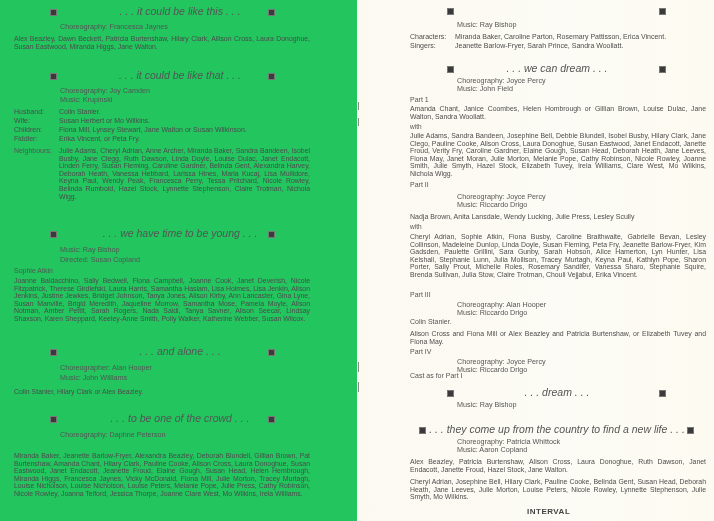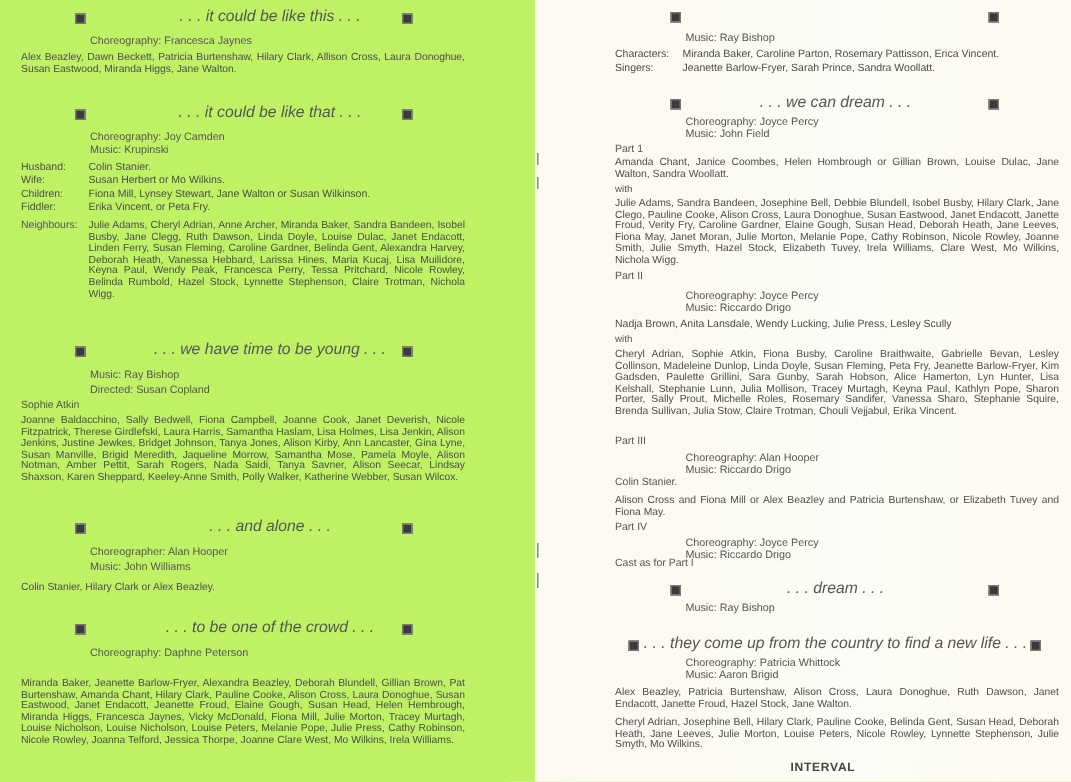--- a/index.html
+++ b/index.html
@@ -4,21 +4,21 @@
 <style>
   html, body { margin: 0; padding: 0; }
   body {
     width: 714px; height: 521px; overflow: hidden;
     background: #fbfaf6;
     font-family: "Liberation Sans", sans-serif;
     color: #4a4a4a;
     position: relative;
   }
   .page { position: absolute; top: 0; width: 357px; height: 521px; }
-  .page.left { left: 0; background: #bef264; }
+  .page.left { left: 0; background: #22c55e; }
   .page.right { left: 357px; background: linear-gradient(90deg, #fbf9f0 0%, #fcfbf5 60%, #fdfbf1 100%); }
   .title {
     position: absolute; font-style: italic; font-size: 10.5px; color: #555;
     text-align: center; white-space: nowrap;
   }
   .credit { position: absolute; font-size: 7.2px; color: #555; white-space: nowrap; line-height: 9px; }
   .body {
     position: absolute; font-size: 6.9px; line-height: 7.6px; color: #4c4c4c;
     text-align: justify; text-align-last: left;
   }
@@ -118,18 +118,18 @@
 
   <div class="sq" style="left:90px;top:390px"></div>
   <div class="title" style="left:100px;width:200px;top:386px">. . . dream . . .</div>
   <div class="sq" style="left:302px;top:390px"></div>
   <div class="credit" style="left:100px;width:200px;top:400px">Music: Ray Bishop</div>
 
   <div class="sq" style="left:62px;top:427px"></div>
   <div class="title" style="left:72px;width:256px;top:423px">. . . they come up from the country to find a new life . . .</div>
   <div class="sq" style="left:330px;top:427px"></div>
   <div class="credit" style="left:100px;width:200px;top:437px">Choreography: Patricia Whittock</div>
-  <div class="credit" style="left:100px;width:200px;top:445px">Music: Aaron Brigid</div>
+  <div class="credit" style="left:100px;width:200px;top:445px">Music: Aaron Copland</div>
   <div class="body" style="left:53px;width:296px;top:458px">Alex Beazley, Patricia Burtenshaw, Alison Cross, Laura Donoghue, Ruth Dawson, Janet Endacott, Janette Froud, Hazel Stock, Jane Walton.</div>
   <div class="body" style="left:53px;width:296px;top:478px">Cheryl Adrian, Josephine Bell, Hilary Clark, Pauline Cooke, Belinda Gent, Susan Head, Deborah Heath, Jane Leeves, Julie Morton, Louise Peters, Nicole Rowley, Lynnette Stephenson, Julie Smyth, Mo Wilkins.</div>
 
   <div class="interval" style="left:170px;top:507px">INTERVAL</div>
 </div>
 
 </body></html>

